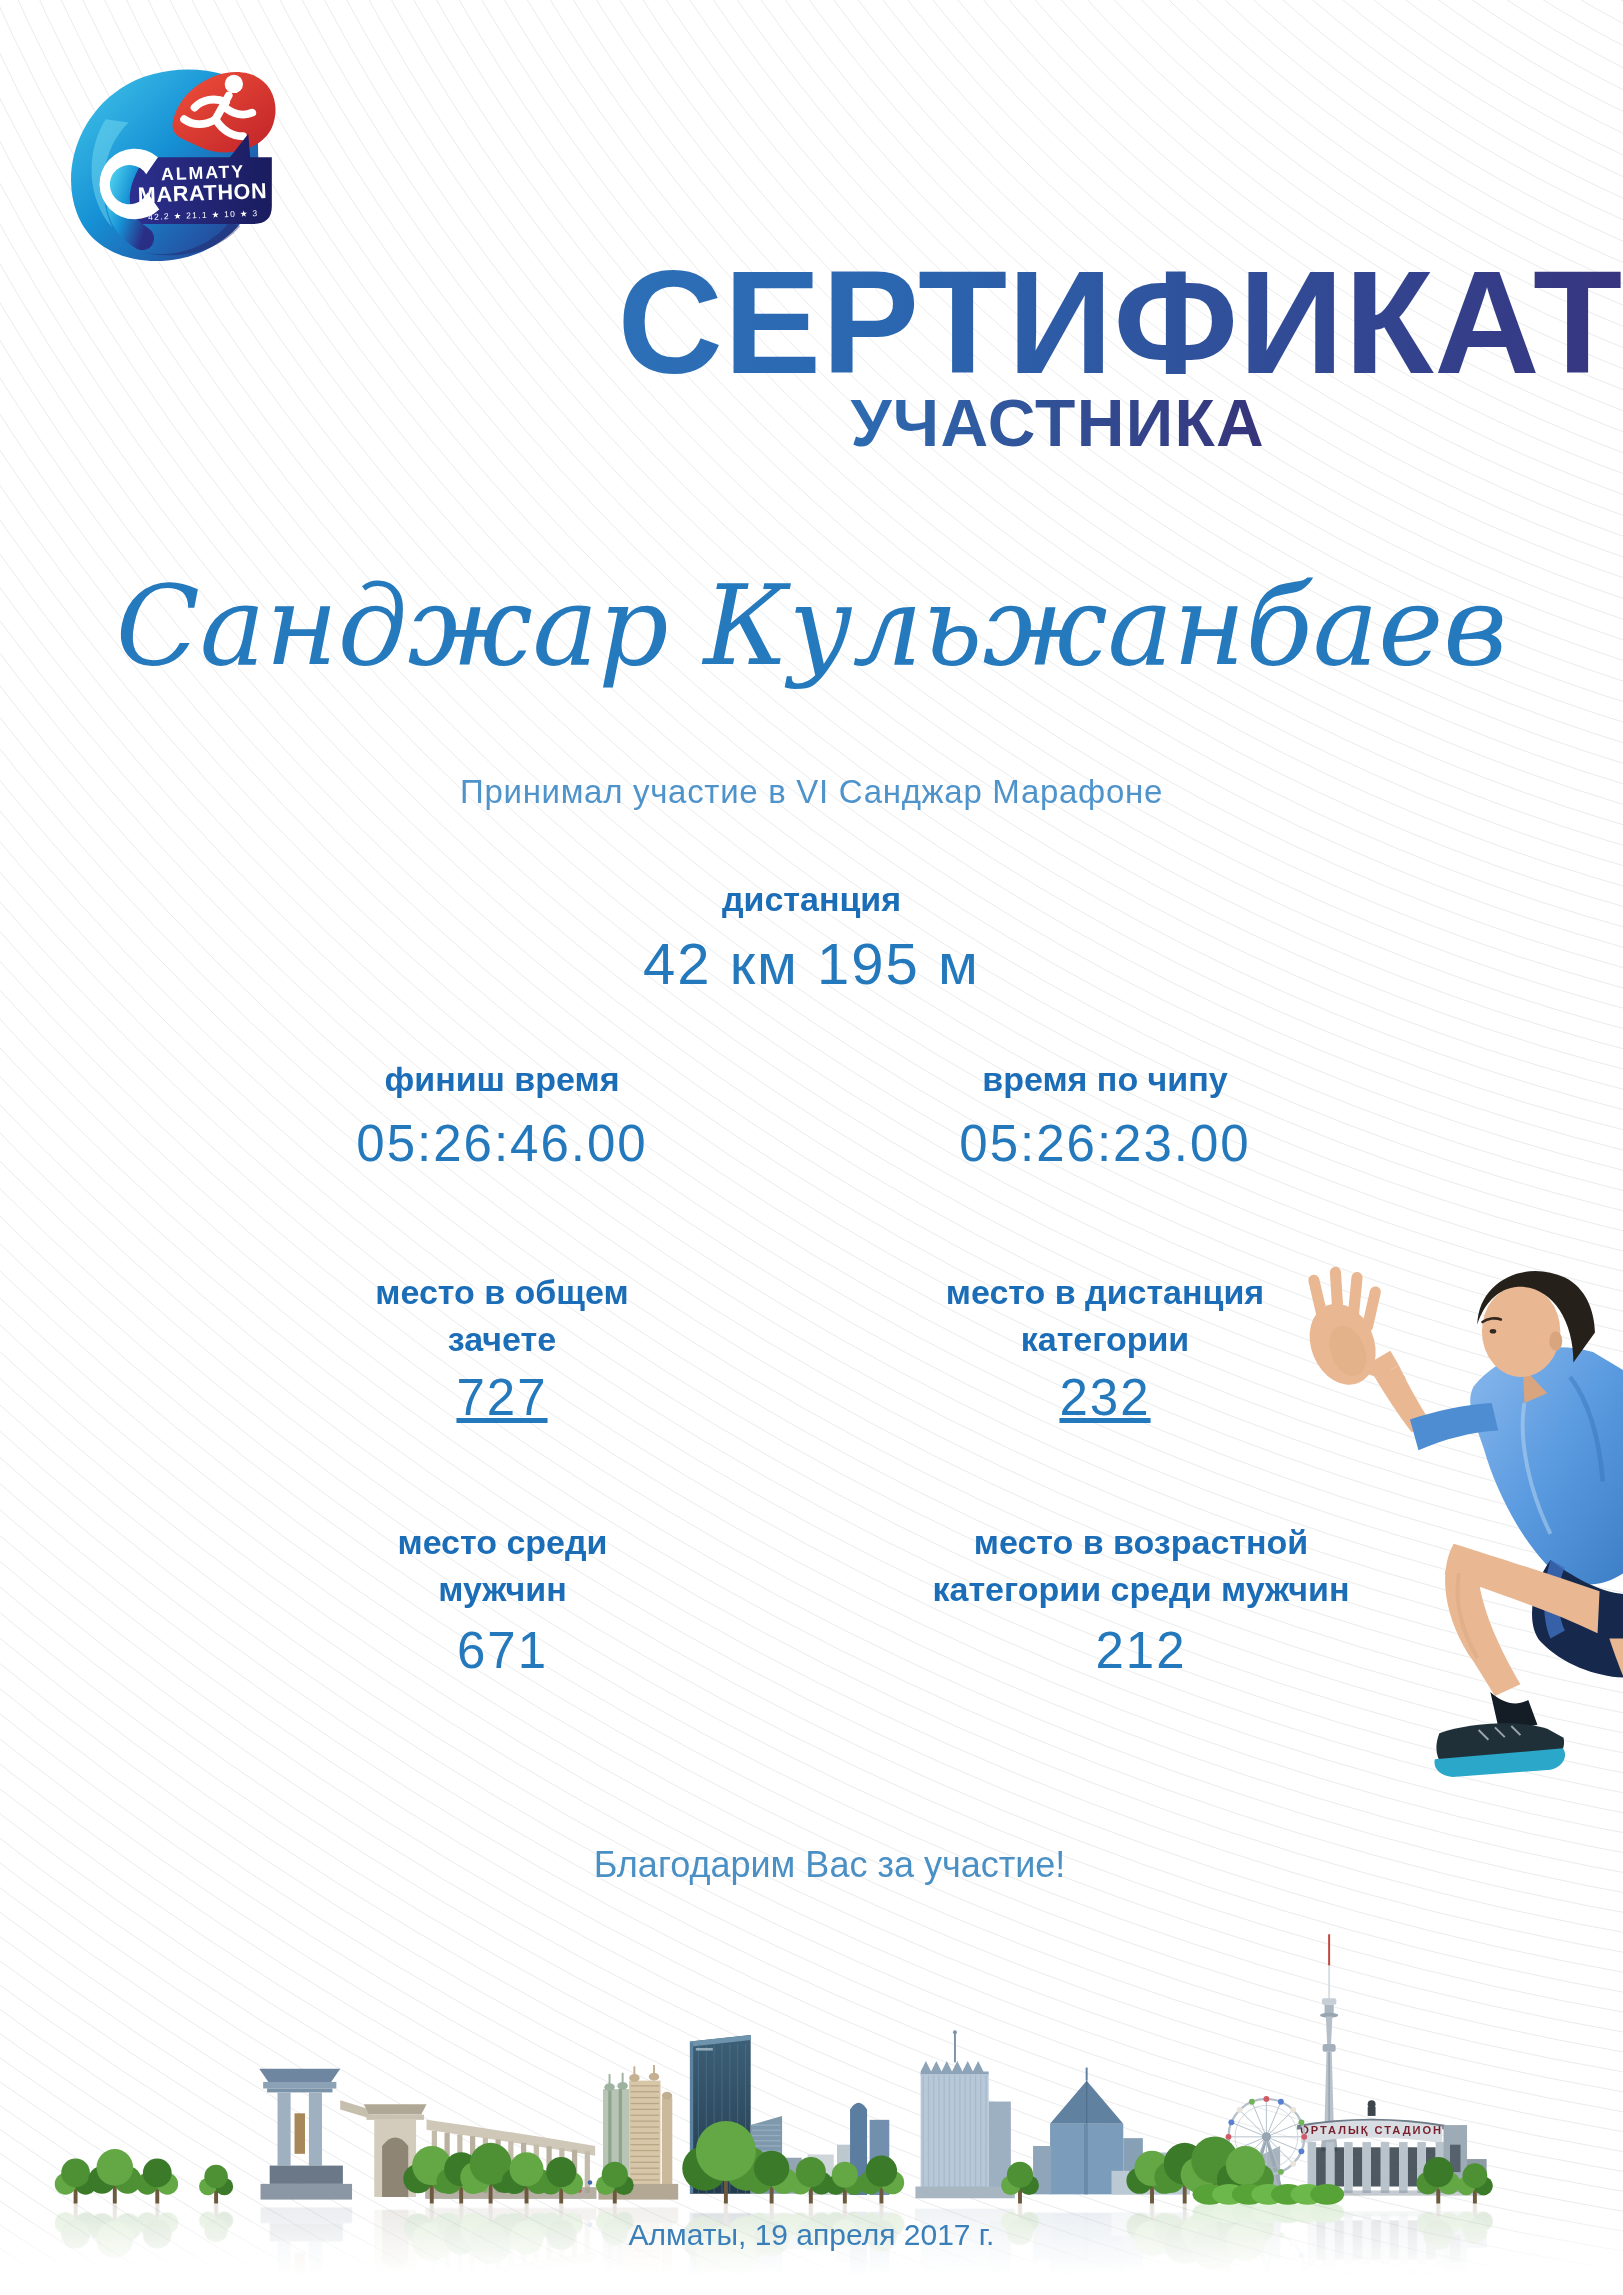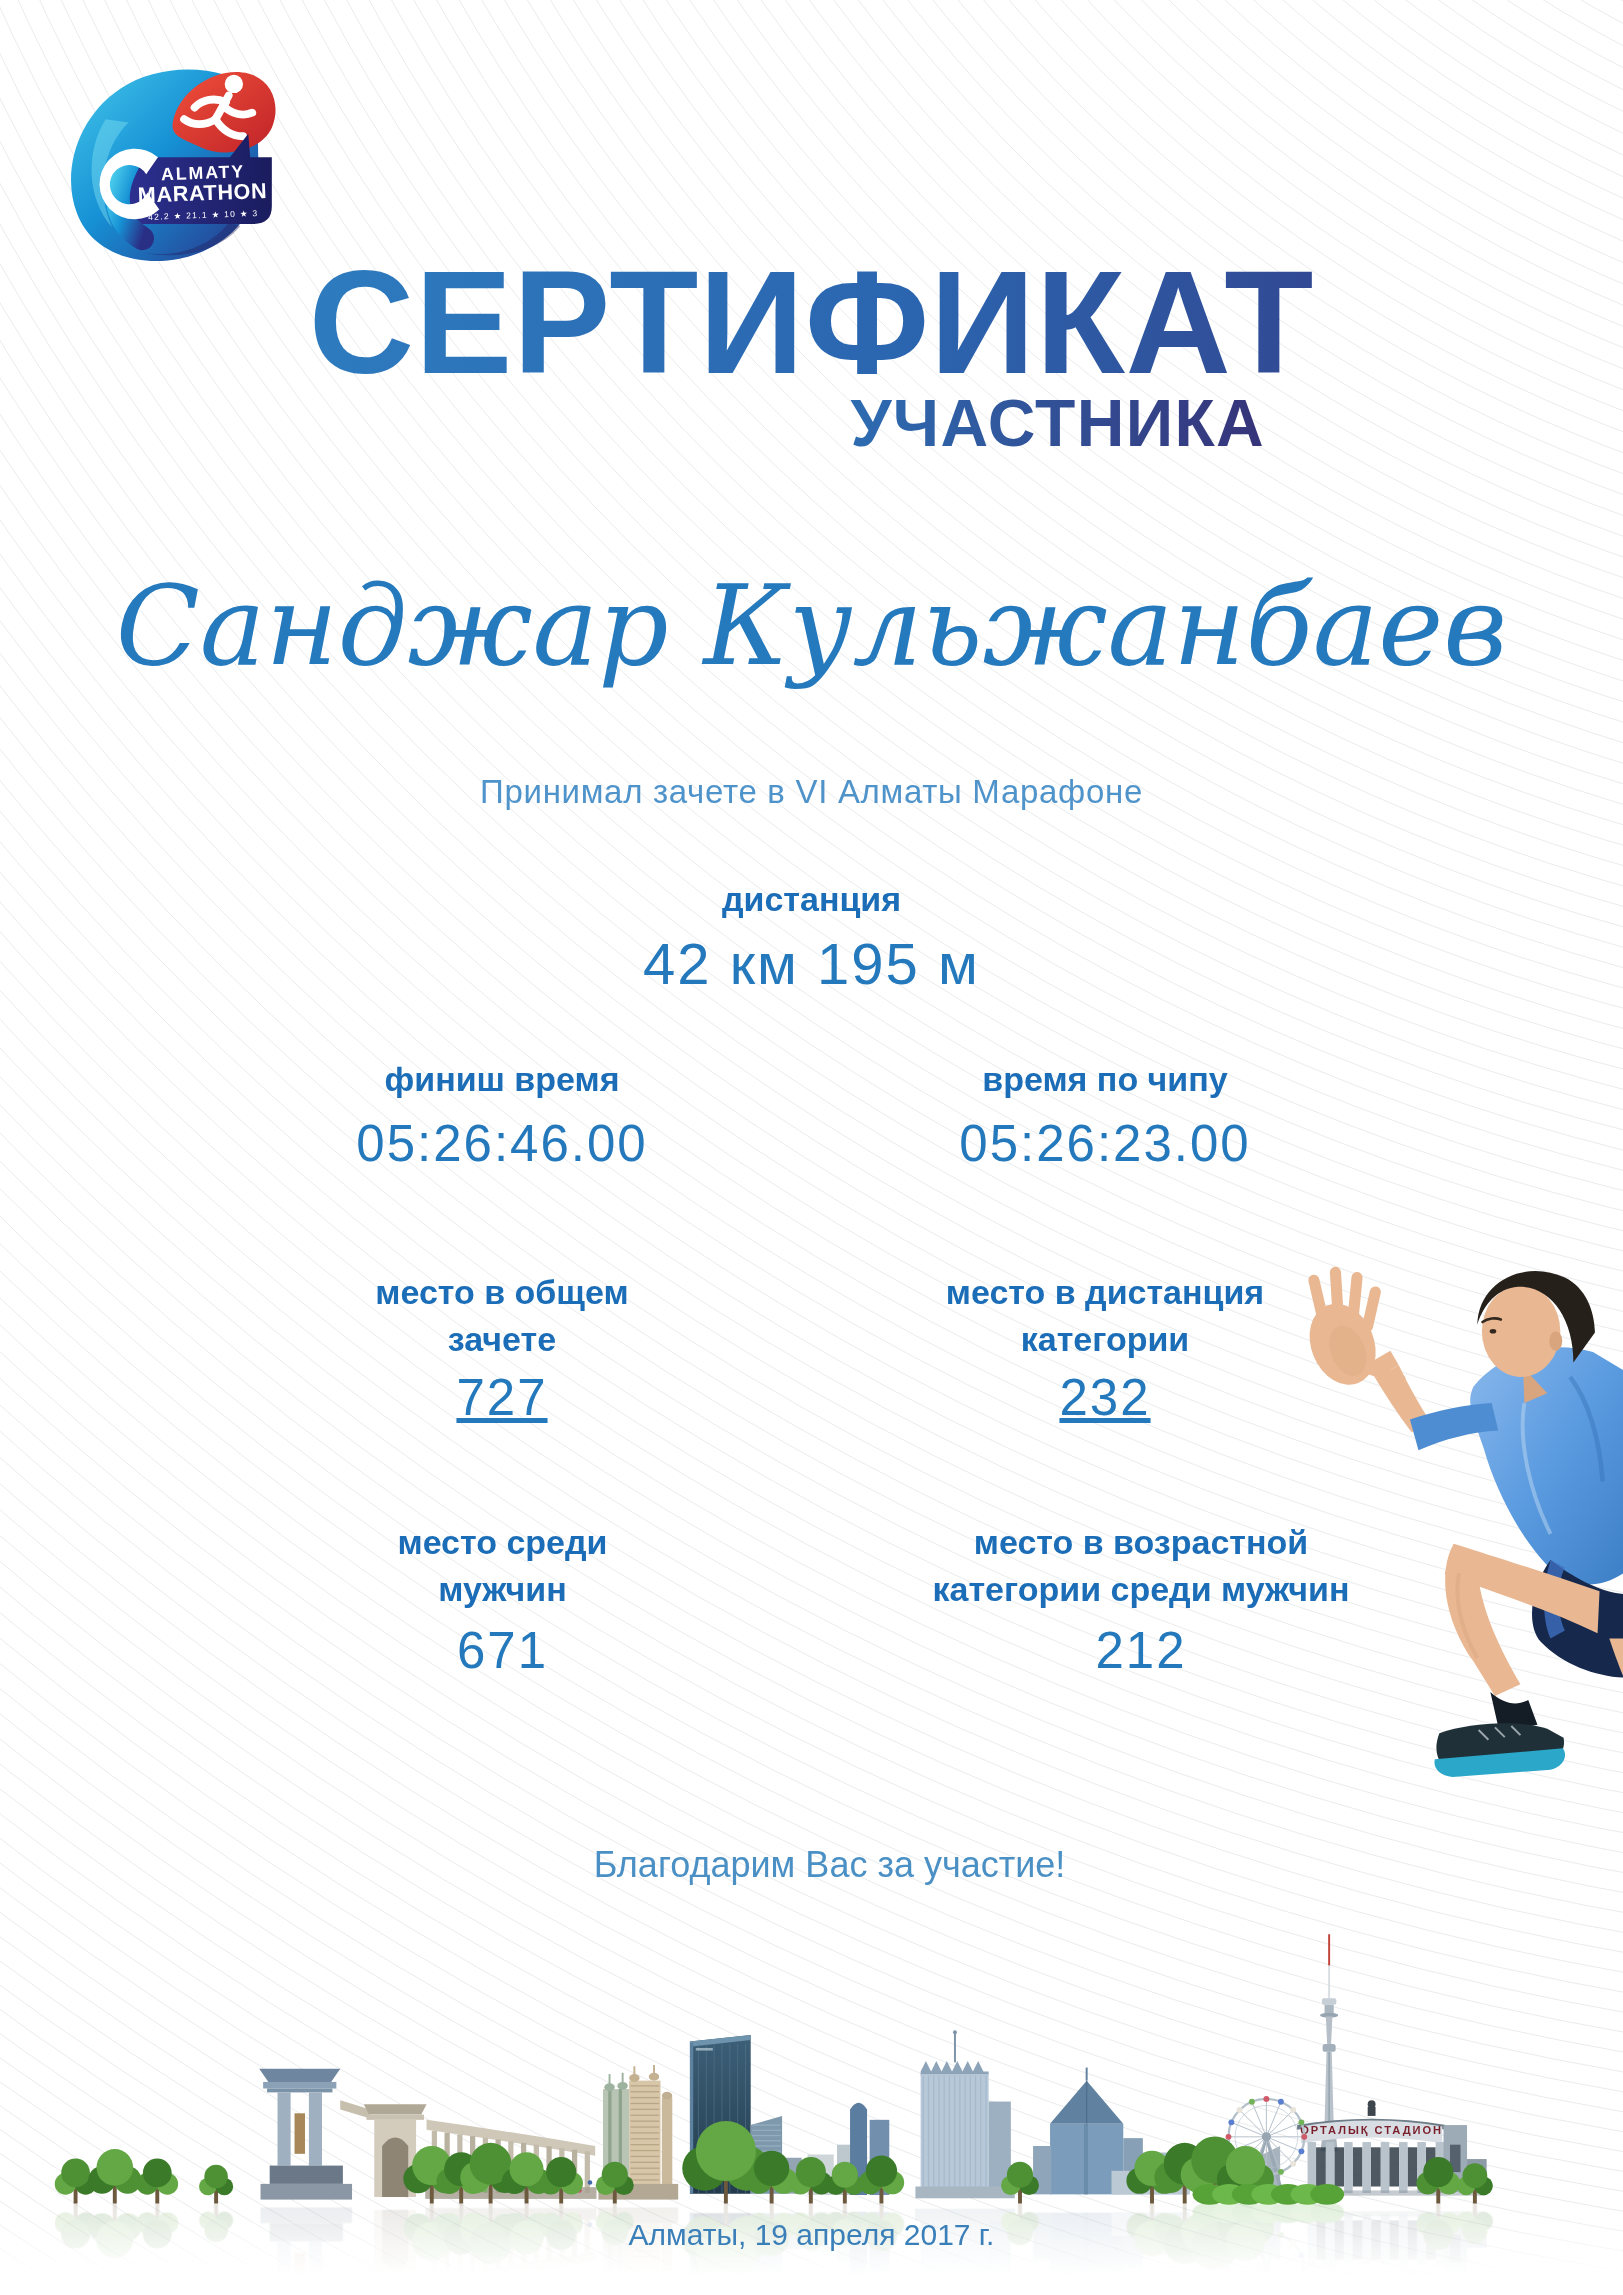--- a/index.html
+++ b/index.html
@@ -4,21 +4,21 @@
 <style>
   html,body{margin:0;padding:0;background:#e8e8e8;}
   .page{
     position:relative; width:1623px; height:2295px; background:#ffffff;
     overflow:hidden; font-family:"Liberation Sans", sans-serif;
   }
   #bg-arcs{position:absolute;left:0;top:0;width:1623px;height:2295px;z-index:0;}
   #bg-arcs circle{fill:none;stroke:#d9dadc;stroke-width:1.4;opacity:.6;}
   .logo{position:absolute;left:65px;top:59px;width:216px;height:203px;z-index:2;}
   .title{
-    position:absolute;left:0;right:0;top:239px;text-align:center;
+    position:absolute;left:0;right:0;top:239px;text-align:right;
     font-size:146px;font-weight:700;letter-spacing:0.7px;
     background:linear-gradient(90deg,#2f86c6 0%,#2b66b0 55%,#37347f 100%);
     -webkit-background-clip:text;background-clip:text;color:transparent;z-index:2;
   }
   .subtitle{
     position:absolute;right:358px;top:385px;
     font-size:66px;font-weight:700;letter-spacing:1.3px;
     background:linear-gradient(90deg,#2d6cb2 0%,#363379 100%);
     -webkit-background-clip:text;background-clip:text;color:transparent;z-index:2;
   }
@@ -295,21 +295,21 @@
         <text x="210" y="216" font-size="33" letter-spacing="1">MARATHON</text>
         <text x="210" y="243" font-size="13" letter-spacing="2" font-weight="400">42.2 ★ 21.1 ★ 10 ★ 3</text>
       </g>
     </g>
   </svg>
 
   <div class="title">СЕРТИФИКАТ</div>
   <div class="subtitle">УЧАСТНИКА</div>
 
   <div class="name">Санджар Кульжанбаев</div>
-  <div class="event-line">Принимал зачете в VI Алматы Марафоне</div>
+  <div class="event-line">Принимал участие в VI Санджар Марафоне</div>
 
   <div class="stat dist">
     <div class="stat-label">дистанция</div>
     <div class="stat-value">42 км 195 м</div>
   </div>
   <div class="stat finish">
     <div class="stat-label">финиш время</div>
     <div class="stat-value">05:26:46.00</div>
   </div>
   <div class="stat chip">

